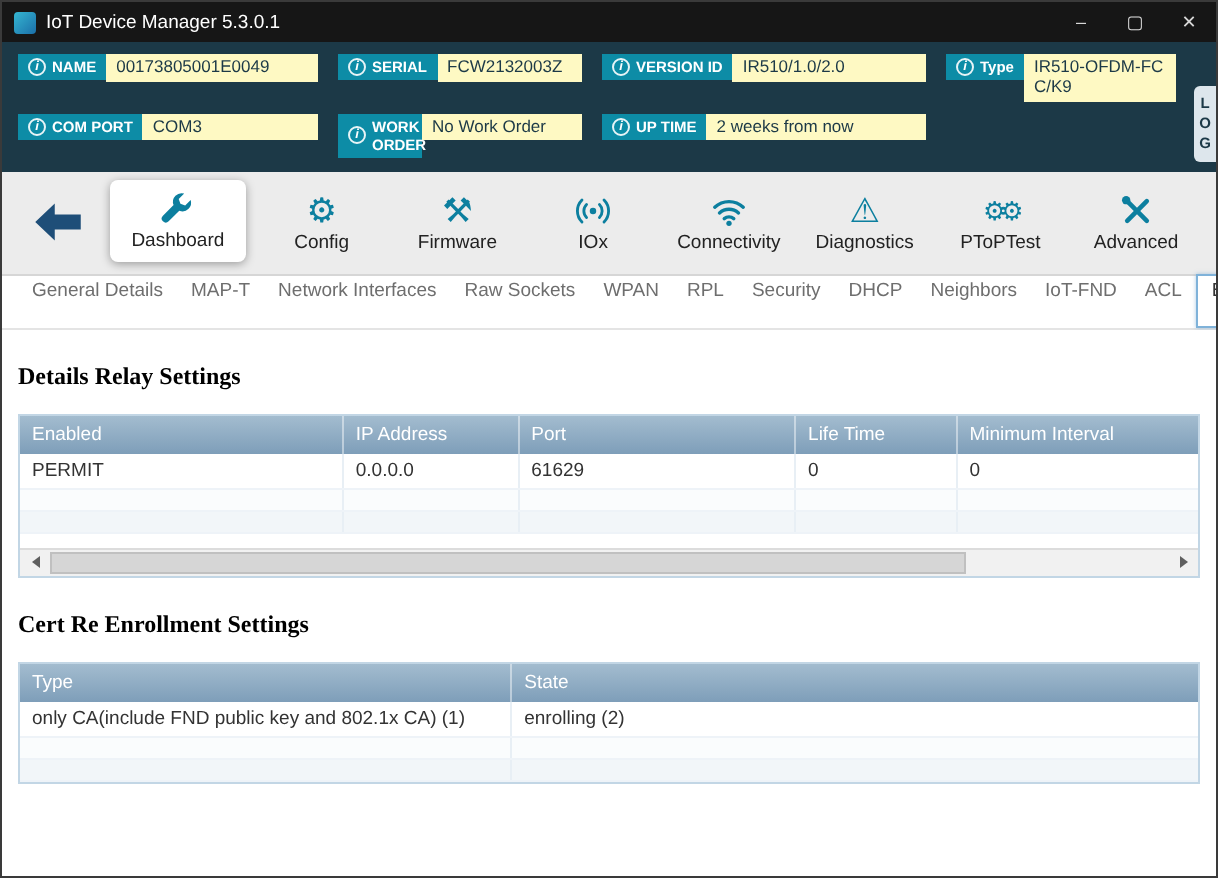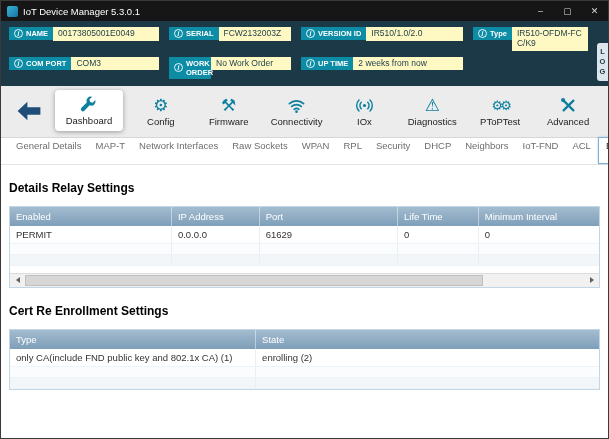--- a/index.html
+++ b/index.html
@@ -34,21 +34,21 @@
   .glyph-icon.pair-gears { font-size:13px; letter-spacing:-3px; }
   .nav-tab svg { display:block; }
 
   
   .subnav { display:flex; padding:0 8px; height:27px; background:#fff; border-bottom:1px solid #e4e4e4; font-size:9.5px; color:#6e6e6e; flex:0 0 auto; }
   .subnav-item { padding:2px 7px; white-space:nowrap; }
   .subnav-item.active { border:1px solid #7fb2d9; color:#333; box-shadow:0 0 2px rgba(90,150,200,.5); margin-top:-1px; }
 
   
   .content { padding:0 8px; background:#fff; flex:1; overflow:hidden; }
-  .section-title { font-size:12px; font-weight:bold; color:#000; margin:16px 0 11px; }
+  .section-title { font-size:12px; font-weight:bold; color:#000; margin:16px 0 11px;font-family:Liberation Serif, serif; }
   .grid-wrap { border:1px solid #c2d6e5; }
   table { width:100%; border-collapse:collapse; table-layout:fixed; font-size:9.5px; }
   thead th { background:linear-gradient(#a3bccf,#7e9eb9); color:#fff; font-weight:normal; text-align:left; padding:4px 6px; border-right:1px solid rgba(255,255,255,.45); }
   thead th:last-child { border-right:none; }
   tbody td { padding:3px 6px; height:11px; border-right:1px solid #e8eff5; border-bottom:1px solid #eef3f8; color:#333; }
   tbody td:last-child { border-right:none; }
   tr.empty-1 td { background:#fafcfd; }
   tr.empty-2 td { background:#f2f6f9; }
   .grid-filler { height:7px; background:#fff; }
   .hscroll { height:14px; background:#f1f1f1; border-top:1px solid #dcdcdc; display:flex; align-items:stretch; }
@@ -156,37 +156,37 @@
     </div>
     <div class="nav-tab">
       <span class="glyph-icon">⚙</span>
       <span>Config</span>
     </div>
     <div class="nav-tab">
       <span class="glyph-icon">⚒</span>
       <span>Firmware</span>
     </div>
     <div class="nav-tab">
-      <svg viewBox="0 0 20 20" width="19" height="19" fill="none" stroke="#0c7f9f" stroke-width="1.8" stroke-linecap="round">
-          <path d="M2.5 8a11 11 0 0 1 15 0"></path>
-          <path d="M5 11a7.5 7.5 0 0 1 10 0"></path>
-          <path d="M7.5 14a4 4 0 0 1 5 0"></path>
-          <circle cx="10" cy="16.5" r="1.4" fill="#0c7f9f" stroke="none"></circle>
-        </svg>
-      <span>Connectivity</span>
-    </div>
-    <div class="nav-tab">
       <svg viewBox="0 0 20 20" width="19" height="19" fill="none" stroke="#0c7f9f" stroke-width="1.5" stroke-linecap="round">
           <circle cx="10" cy="10" r="1.7" fill="#0c7f9f" stroke="none"></circle>
           <path d="M6.6 13.4a4.8 4.8 0 0 1 0-6.8"></path>
           <path d="M13.4 6.6a4.8 4.8 0 0 1 0 6.8"></path>
           <path d="M4.2 15.8a8.2 8.2 0 0 1 0-11.6"></path>
           <path d="M15.8 4.2a8.2 8.2 0 0 1 0 11.6"></path>
         </svg>
       <span>IOx</span>
+    </div>
+    <div class="nav-tab">
+      <svg viewBox="0 0 20 20" width="19" height="19" fill="none" stroke="#0c7f9f" stroke-width="1.8" stroke-linecap="round">
+          <path d="M2.5 8a11 11 0 0 1 15 0"></path>
+          <path d="M5 11a7.5 7.5 0 0 1 10 0"></path>
+          <path d="M7.5 14a4 4 0 0 1 5 0"></path>
+          <circle cx="10" cy="16.5" r="1.4" fill="#0c7f9f" stroke="none"></circle>
+        </svg>
+      <span>Connectivity</span>
     </div>
     <div class="nav-tab">
       <span class="glyph-icon">⚠</span>
       <span>Diagnostics</span>
     </div>
     <div class="nav-tab">
       <span class="glyph-icon pair-gears">⚙⚙</span>
       <span>PToPTest</span>
     </div>
     <div class="nav-tab">

